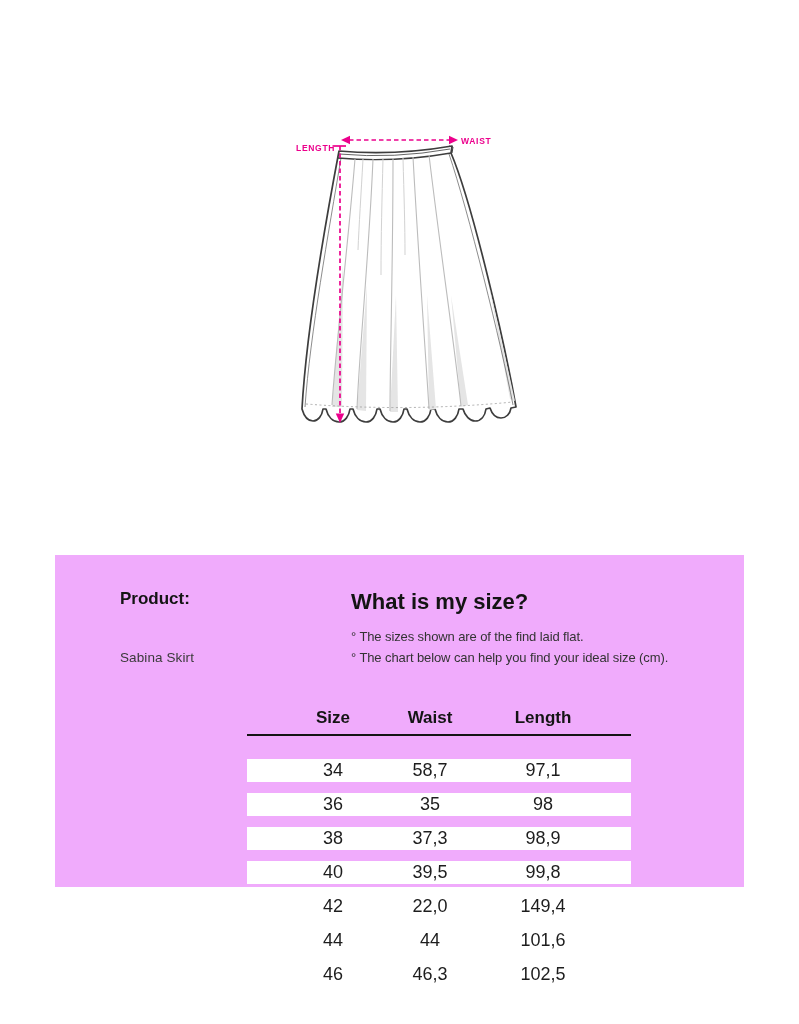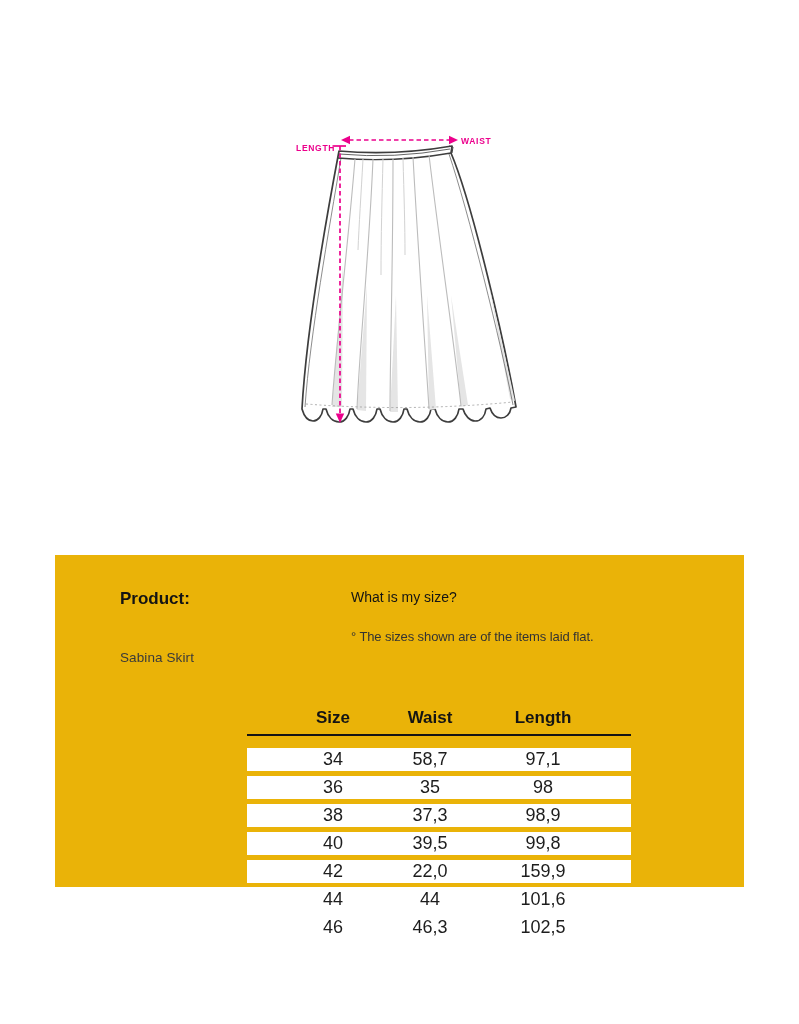--- a/index.html
+++ b/index.html
@@ -6,35 +6,35 @@
   .page{position:relative;width:799px;height:1024px;background:#ffffff;overflow:hidden;
         font-family:"Liberation Sans",sans-serif;color:#1d1d1d;}
 
   
   .figure{position:absolute;left:293px;top:125px;width:232px;height:305px;}
   .figure svg{display:block;width:100%;height:100%;}
   .figure text{font-family:"Liberation Sans",sans-serif;font-weight:700;font-size:8.5px;
                letter-spacing:.7px;}
 
   
-  .panel{position:absolute;left:55px;top:555px;width:689px;height:332px;background:#eab308;}
+  .panel{position:absolute;left:55px;top:555px;width:689px;height:332px;background:#f0abfc;}
 
   .product-heading{position:absolute;left:65px;top:34px;font-size:17px;font-weight:700;color:#141414;}
   .product-name{position:absolute;left:65px;top:71px;font-size:13.5px;color:#3a3a3a;letter-spacing:.1px;margin-top:24px;}
 
-  .size-heading{position:absolute;left:296px;top:34px;font-size:14px;font-weight:400;color:#141414;text-align:center;}
+  .size-heading{position:absolute;left:296px;top:34px;font-size:22px;font-weight:700;color:#141414;text-align:center;}
   .size-notes{position:absolute;left:296px;top:71px;font-size:13px;color:#333333;line-height:21px;
               letter-spacing:-.1px;white-space:nowrap;}
 
   
   .size-table{position:absolute;left:152px;top:150px;width:384px;padding-left:40px;}
   .thead{position:relative;height:29px;border-bottom:2px solid #141414;}
   .thead .tcell{font-size:17px;font-weight:700;line-height:26px;color:#141414;}
   .tbody{padding-top:12px;}
-  .trow{position:relative;height:23px;background:#ffffff;margin-bottom:5px;}
+  .trow{position:relative;height:23px;background:#ffffff;margin-bottom:5px;margin-top:11px;}
   .trow .tcell{font-size:18px;line-height:23px;color:#1d1d1d;}
   .tcell{position:absolute;top:0;transform:translateX(-50%);white-space:nowrap;}
   .c1{left:86px;}
   .c2{left:183px;}
   .c3{left:296px;}
 </style>
 </head>
 <body>
 
 <div class="page">
@@ -105,21 +105,22 @@
     </svg>
   </div>
 
   <div class="panel">
 
     <div class="product-heading">Product:</div>
     <div class="product-name">Sabina Skirt</div>
 
     <div class="size-heading">What is my size?</div>
     <div class="size-notes">
-      <div>° The sizes shown are of the items laid flat.</div>
+      <div>° The sizes shown are of the find laid flat.</div>
+      <div>° The chart below can help you find your ideal size (cm).</div>
     </div>
 
     <div class="size-table">
       <div class="thead">
         <span class="tcell c1">Size</span>
         <span class="tcell c2">Waist</span>
         <span class="tcell c3">Length</span>
       </div>
       <div class="tbody">
 
@@ -139,21 +140,21 @@
           <span class="tcell c3">98,9</span>
         </div>
           <div class="trow">
           <span class="tcell c1">40</span>
           <span class="tcell c2">39,5</span>
           <span class="tcell c3">99,8</span>
         </div>
           <div class="trow">
           <span class="tcell c1">42</span>
           <span class="tcell c2">22,0</span>
-          <span class="tcell c3">159,9</span>
+          <span class="tcell c3">149,4</span>
         </div>
           <div class="trow">
           <span class="tcell c1">44</span>
           <span class="tcell c2">44</span>
           <span class="tcell c3">101,6</span>
         </div>
           <div class="trow">
           <span class="tcell c1">46</span>
           <span class="tcell c2">46,3</span>
           <span class="tcell c3">102,5</span>

